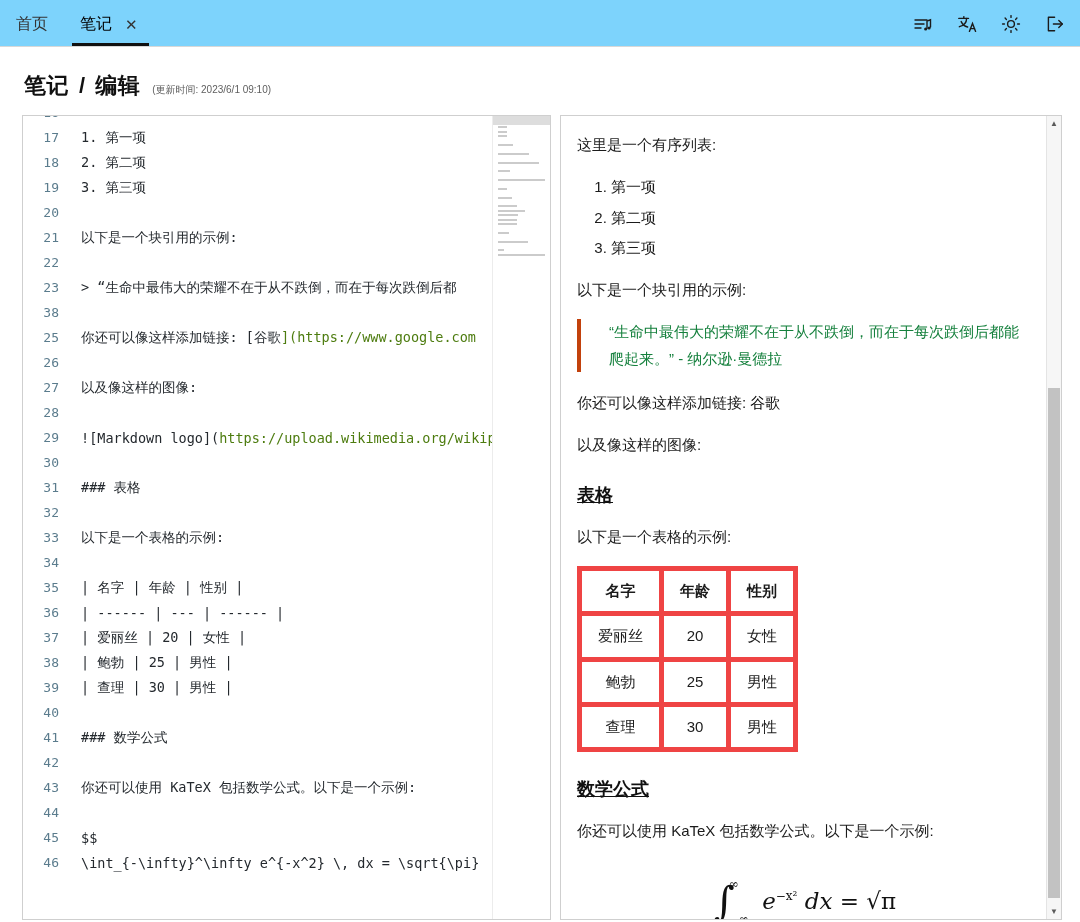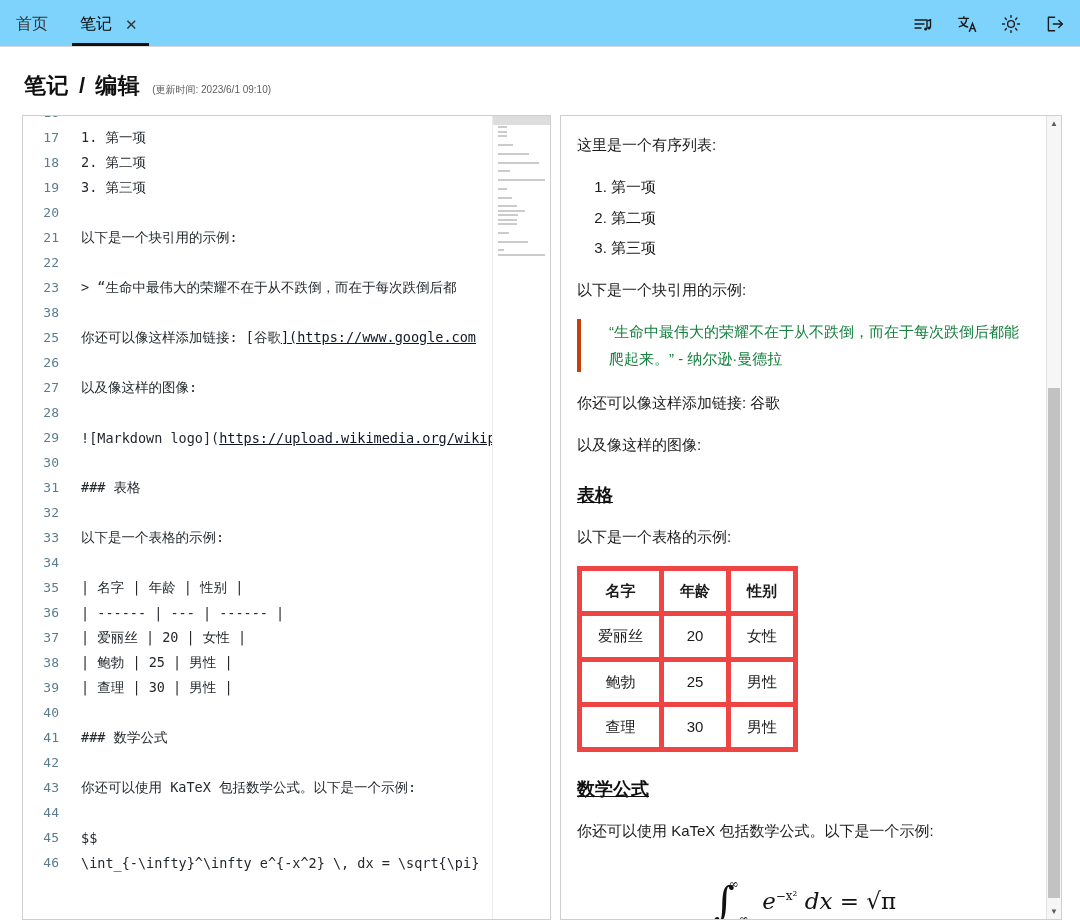--- a/index.html
+++ b/index.html
@@ -137,22 +137,21 @@
     user-select: none;
   }
   .ctext {
     padding-left: 8px;
     color: #24292e;
     font-family: "DejaVu Sans Mono", "Liberation Mono", monospace;
     font-size: 13.5px;
     white-space: pre;
   }
   .ctext .url {
-    color: #0f172a;
-    text-decoration: underline;
+    color: #4d7c0f;
   }
 
   
   .minimap {
     position: absolute;
     top: 0; right: 0;
     width: 58px;
     height: 100%;
     background: #ffffff;
     border-left: 1px solid #ececec;

